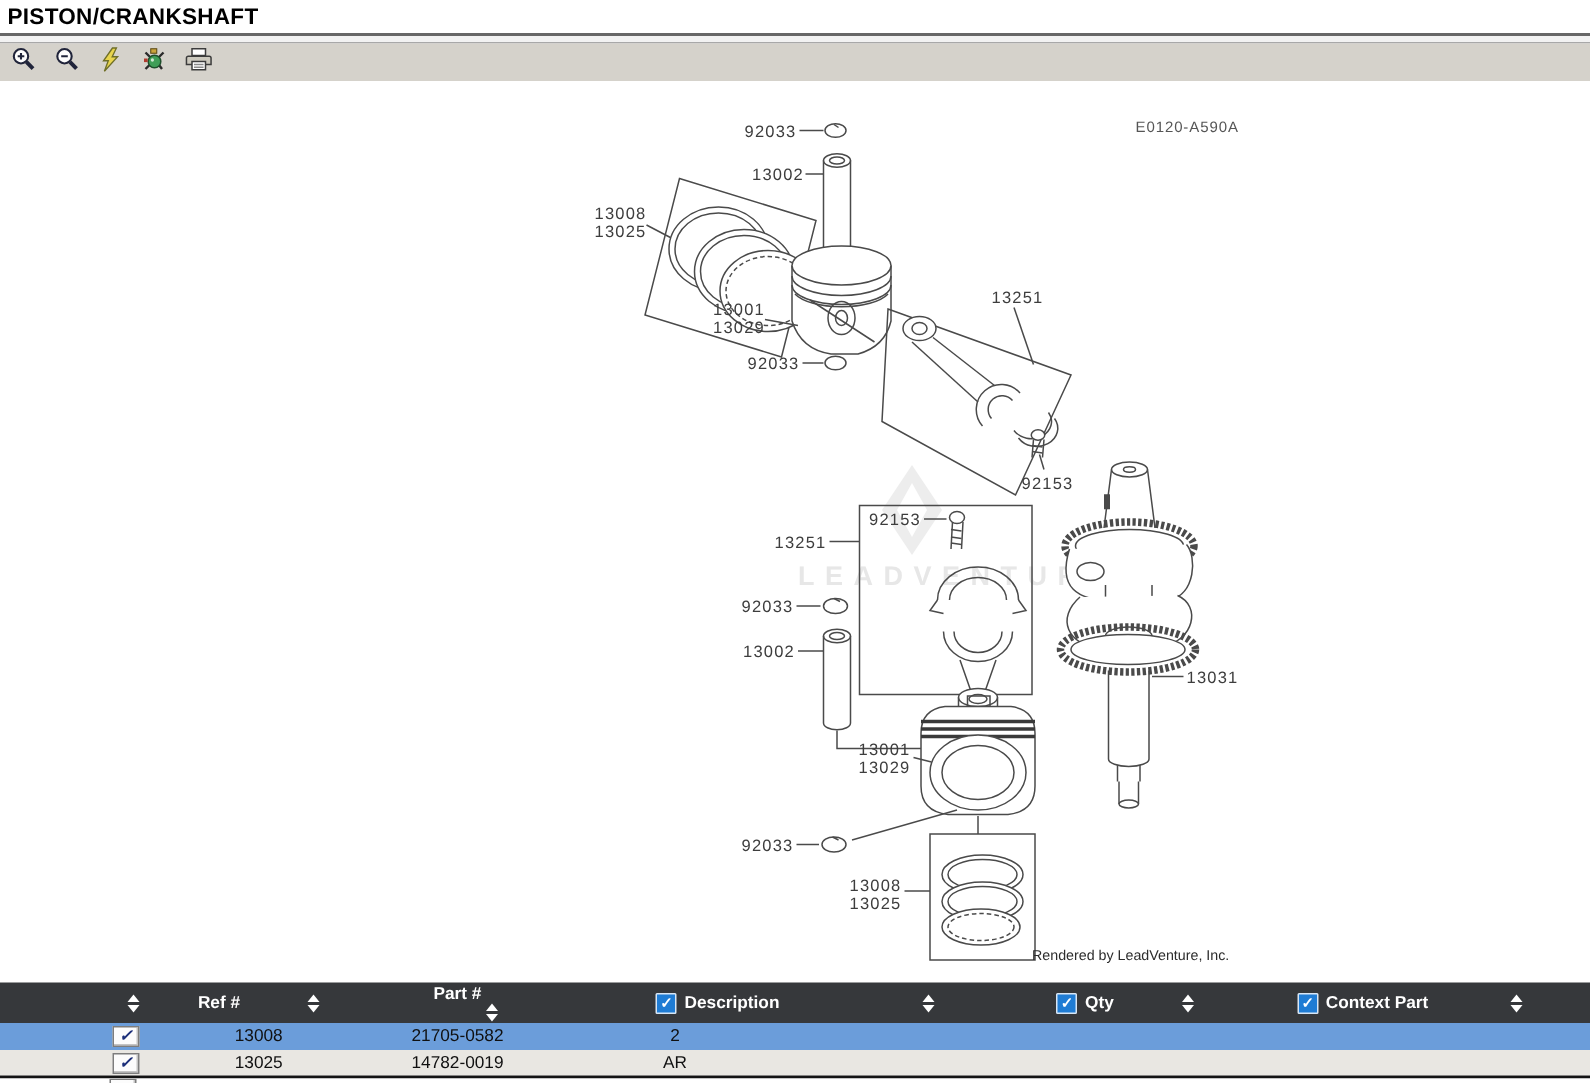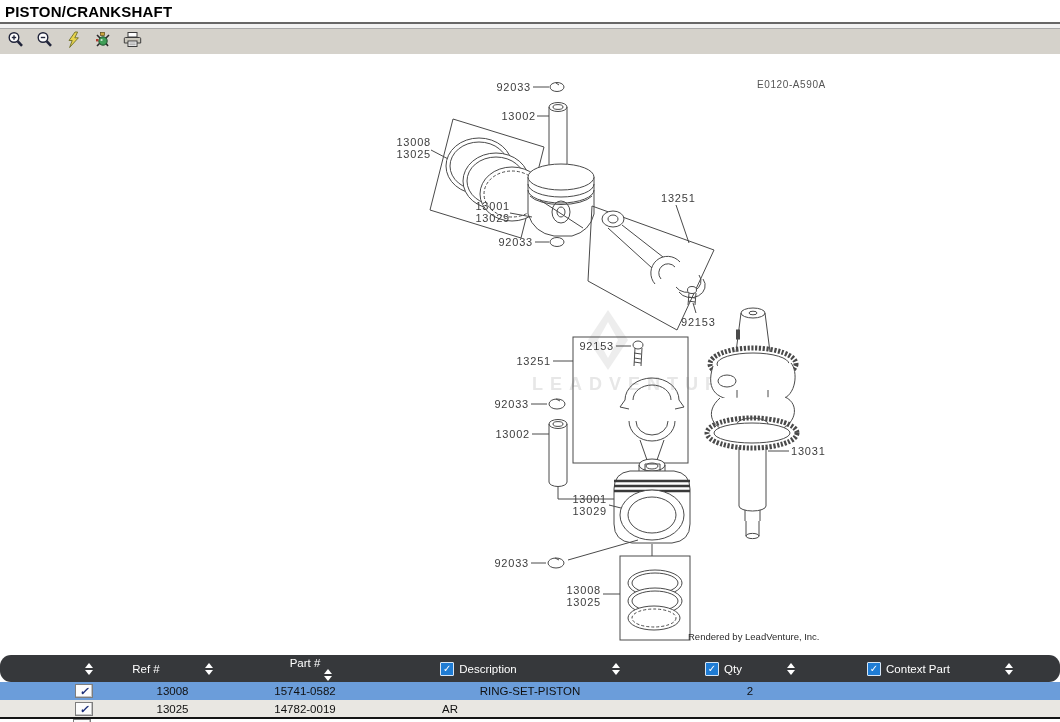--- a/index.html
+++ b/index.html
@@ -16,21 +16,21 @@
     display:flex;align-items:center;gap:7px;padding-left:5px;}
   .tool-btn{width:22px;height:20px;display:flex;align-items:center;justify-content:center;cursor:pointer;}
   
   .diagram{position:absolute;left:0;top:54px;width:1060px;height:601px;background:#fff;}
   .part-label{font-size:11px;fill:#3d3d3d;letter-spacing:.8px;font-family:"Liberation Sans",sans-serif;}
   .code-label{font-size:10px;fill:#555;letter-spacing:.6px;font-family:"Liberation Sans",sans-serif;}
   .credit-label{font-size:9.5px;fill:#2c2c2c;font-family:"Liberation Sans",sans-serif;}
   .watermark-text{font-size:18px;font-weight:bold;fill:#e7e7e7;letter-spacing:7px;font-family:"Liberation Sans",sans-serif;}
   
   .parts-table{position:absolute;left:0;top:655px;width:1060px;font-size:11.5px;}
-  .thead{height:27px;background:#36383b;display:flex;color:#fff;font-weight:normal;border-radius:11px;}
+  .thead{height:27px;background:#36383b;display:flex;color:#fff;font-weight:bold;}
   .th,.td{display:flex;align-items:center;justify-content:center;box-sizing:border-box;}
   .c0{width:115px;} .c1{width:115px;} .c2{width:150px;flex-direction:column;} .c3{width:300px;} .c4{width:140px;} .c5{width:240px;}
   .th.c0,.td.c0{justify-content:flex-end;padding-right:22px;}
   .th{gap:0;}
   .hgroup{display:flex;align-items:center;}
   .gap45{margin-left:45px;} .gap95{margin-left:95px;} .gap55{margin-left:55px;}
   .sort{display:inline-flex;flex-direction:column;gap:2px;cursor:pointer;}
   .sort .up{width:0;height:0;border-left:4px solid transparent;border-right:4px solid transparent;border-bottom:5px solid #fff;}
   .sort .down{width:0;height:0;border-left:4px solid transparent;border-right:4px solid transparent;border-top:5px solid #fff;}
   .hcheck{width:12px;height:12px;background:#1f7cd4;border:1px solid #d8e6f5;border-radius:1px;
@@ -329,22 +329,21 @@
           <span class="down"></span>
         </span>
     </div>
   </div>
 
   <div class="trow selected">
     <div class="td c0">
         <span class="row-check"></span>
       </div>
     <div class="td c1">13008</div>
-    <div class="td c2">15741-0582</div>
-    <div class="td c3">RING-SET-PISTON</div>
+    <div class="td c2">21705-0582</div>
     <div class="td c4">2</div>
     <div class="td c5"></div>
   </div>
 
   <div class="trow alt">
     <div class="td c0">
         <span class="row-check"></span>
       </div>
     <div class="td c1">13025</div>
     <div class="td c2">14782-0019</div>

